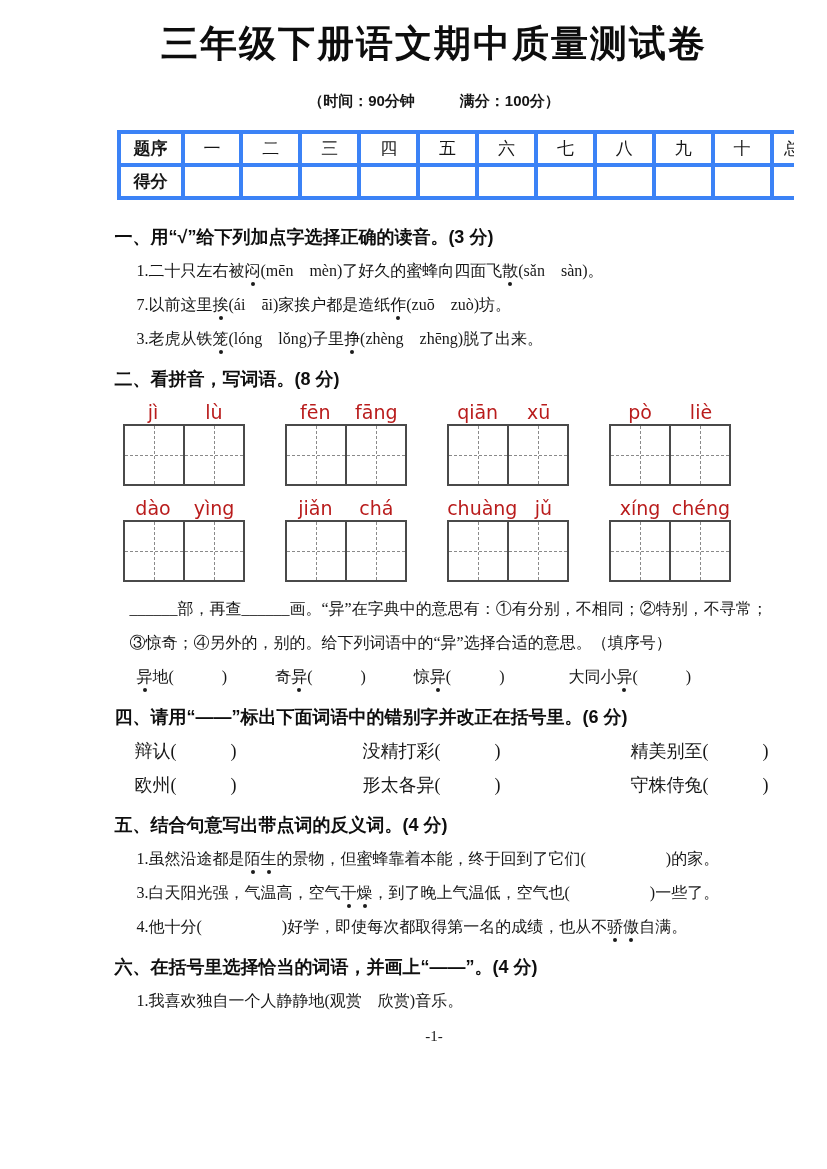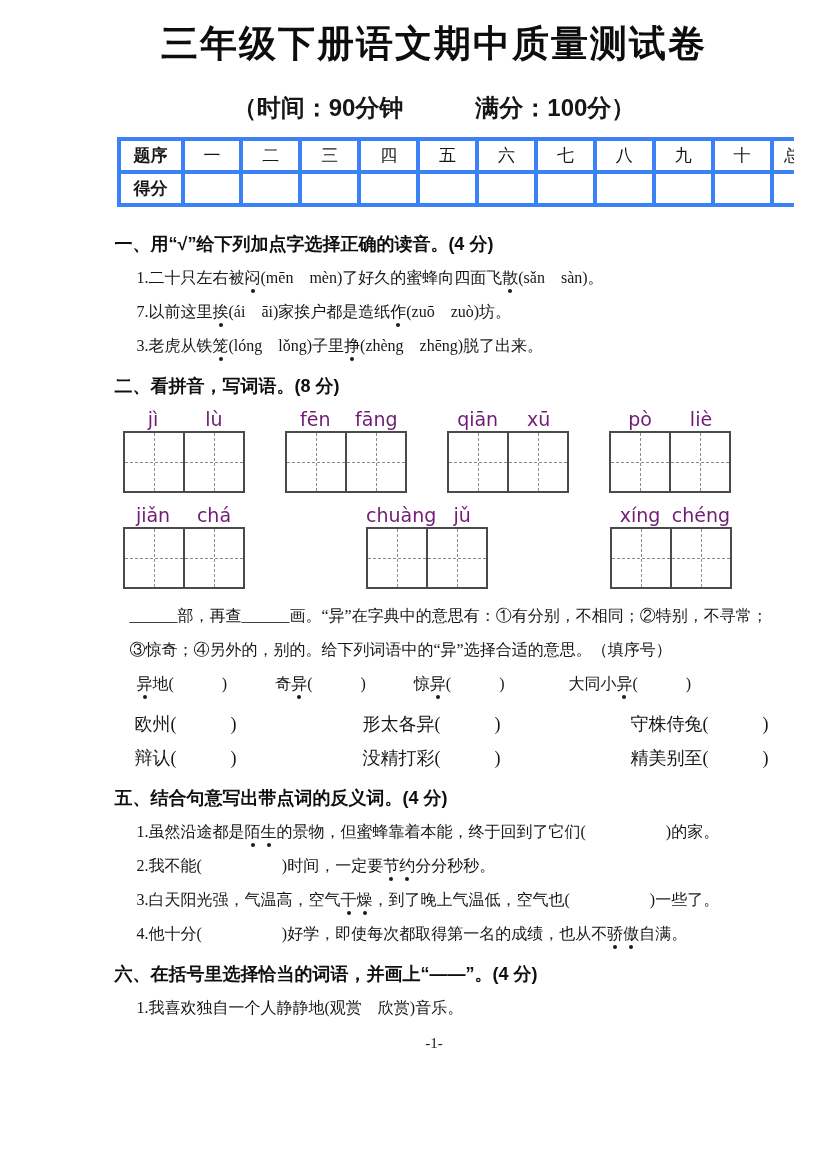--- a/index.html
+++ b/index.html
@@ -20,25 +20,25 @@
     text-align: center;
     font-family: "Liberation Sans", sans-serif;
     font-weight: 900;
     font-size: 37px;
     line-height: 52px;
     letter-spacing: 2px;
     color: #0d0d0d;
     white-space: pre;
   }
   .subtitle {
-    margin-top: 23px;
+    margin-top: 16px;
     text-align: center;
     font-family: "Liberation Sans", sans-serif;
     font-weight: bold;
-    font-size: 24px;
+    font-size: 15px;
     line-height: 30px;
     white-space: pre;
   }
   table.score-table {
     border-collapse: collapse;
     table-layout: fixed;
     width: 716px;
     margin: 14px 0 0 2px;
     border: 2px solid #2a2a2a;
     font-size: 17px;
@@ -89,21 +89,21 @@
     justify-content: space-between;
     margin: 4px 22px 10px 8px;
   }
   .pz-group { width: 122px; }
   .pz-label {
     display: flex;
     height: 24px;
     line-height: 24px;
     font-family: "DejaVu Sans", sans-serif;
     font-size: 19px;
-    color: #701a75;
+    color: #b91c1c;
   }
   .pz-label span { flex: 1; text-align: center; }
   .pz-box {
     position: relative;
     height: 62px;
     border: 2px solid #4a4a4a;
     display: flex;
     background: #fff;
   }
   .pz-box::after {
@@ -172,21 +172,21 @@
           <td></td>
           <td></td>
           <td></td>
           <td></td>
         </tr>
       </tbody>
   </table>
 
   <main>
       <section class="sec">
-        <div class="sec-heading">一、用“√”给下列加点字选择正确的读音。(4 分)</div>
+        <div class="sec-heading">一、用“√”给下列加点字选择正确的读音。(3 分)</div>
         <div class="line item"><span>1.二十只左右被</span><span class="dc">闷</span><span>(mēn　mèn)了好久的蜜蜂向四面飞</span><span class="dc">散</span><span>(sǎn　sàn)。</span></div>
         <div class="line item"><span>7.以前这里</span><span class="dc">挨</span><span>(ái　āi)家挨户都是造纸</span><span class="dc">作</span><span>(zuō　zuò)坊。</span></div>
         <div class="line item"><span>3.老虎从铁</span><span class="dc">笼</span><span>(lóng　lǒng)子里</span><span class="dc">挣</span><span>(zhèng　zhēng)脱了出来。</span></div>
       </section>
       <section class="sec">
         <div class="sec-heading">二、看拼音，写词语。(8 分)</div>
         <div class="pz-row">
           <div class="pz-group">
             <div class="pz-label">
               <span>jì</span>
@@ -224,20 +224,30 @@
             </div>
             <div class="pz-box">
               <div class="pz-cell"></div>
               <div class="pz-cell"></div>
             </div>
           </div>
         </div>
         <div class="pz-row">
           <div class="pz-group">
             <div class="pz-label">
+              <span>dào</span>
+              <span>yìng</span>
+            </div>
+            <div class="pz-box">
+              <div class="pz-cell"></div>
+              <div class="pz-cell"></div>
+            </div>
+          </div>
+          <div class="pz-group">
+            <div class="pz-label">
               <span>jiǎn</span>
               <span>chá</span>
             </div>
             <div class="pz-box">
               <div class="pz-cell"></div>
               <div class="pz-cell"></div>
             </div>
           </div>
           <div class="pz-group">
             <div class="pz-label">
@@ -260,27 +270,27 @@
             </div>
           </div>
         </div>
       </section>
       <section class="sec">
         <div class="line para-cont"><span>______部，再查______画。“异”在字典中的意思有：①有分别，不相同；②特别，不寻常；</span></div>
         <div class="line para-cont"><span>③惊奇；④另外的，别的。给下列词语中的“异”选择合适的意思。（填序号）</span></div>
         <div class="line item"><span class="dc">异</span><span>地(　　　)　　　奇</span><span class="dc">异</span><span>(　　　)　　　惊</span><span class="dc">异</span><span>(　　　)　　　　大同小</span><span class="dc">异</span><span>(　　　)</span></div>
       </section>
       <section class="sec">
+        <div class="sec-heading">四、请用“——”标出下面词语中的错别字并改正在括号里。(6 分)</div>
+        <div class="word-row"><span>辩认(　　　)</span><span>没精打彩(　　　)</span><span>精美别至(　　　)</span></div>
         <div class="word-row"><span>欧州(　　　)</span><span>形太各异(　　　)</span><span>守株侍兔(　　　)</span></div>
-        <div class="word-row"><span>辩认(　　　)</span><span>没精打彩(　　　)</span><span>精美别至(　　　)</span></div>
       </section>
       <section class="sec">
         <div class="sec-heading">五、结合句意写出带点词的反义词。(4 分)</div>
         <div class="line item"><span>1.虽然沿途都是</span><span class="dc">陌</span><span class="dc">生</span><span>的景物，但蜜蜂靠着本能，终于回到了它们(　　　　　)的家。</span></div>
-        <div class="line item"><span>2.我不能(　　　　　)时间，一定要</span><span class="dc">节</span><span class="dc">约</span><span>分分秒秒。</span></div>
         <div class="line item"><span>3.白天阳光强，气温高，空气</span><span class="dc">干</span><span class="dc">燥</span><span>，到了晚上气温低，空气也(　　　　　)一些了。</span></div>
         <div class="line item"><span>4.他十分(　　　　　)好学，即使每次都取得第一名的成绩，也从不</span><span class="dc">骄</span><span class="dc">傲</span><span>自满。</span></div>
       </section>
       <section class="sec">
         <div class="sec-heading">六、在括号里选择恰当的词语，并画上“——”。(4 分)</div>
         <div class="line item"><span>1.我喜欢独自一个人静静地(观赏　欣赏)音乐。</span></div>
       </section>
     </main>
 
   <div class="page-num">-1-</div>

